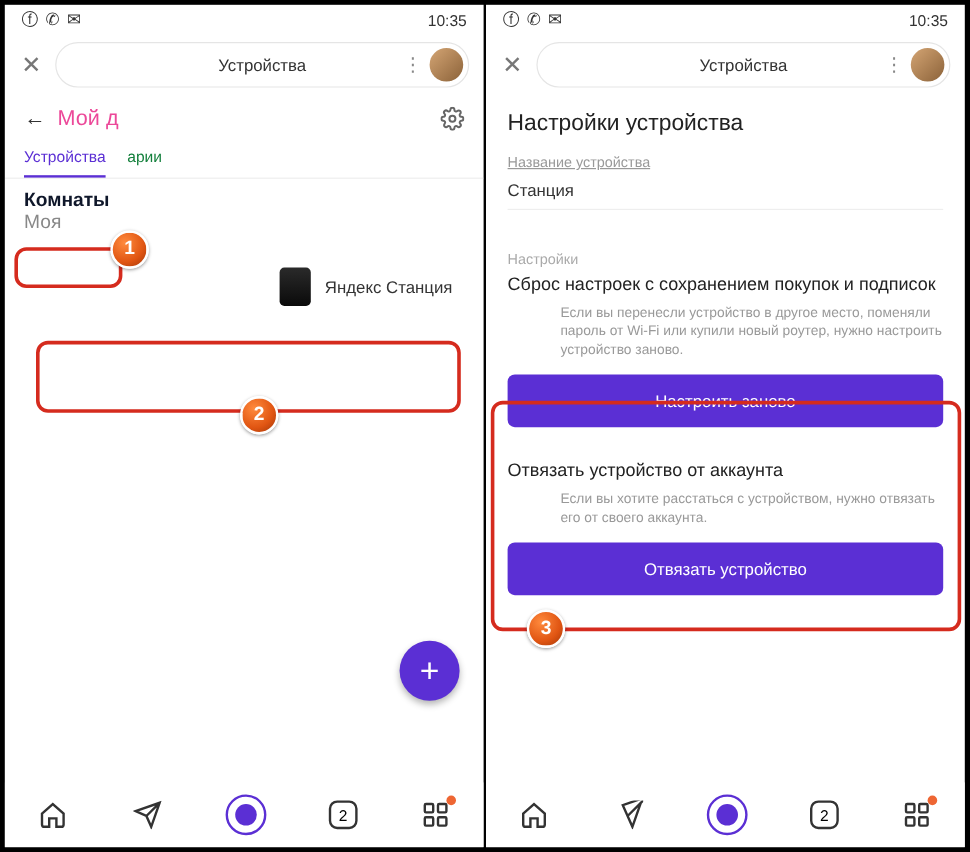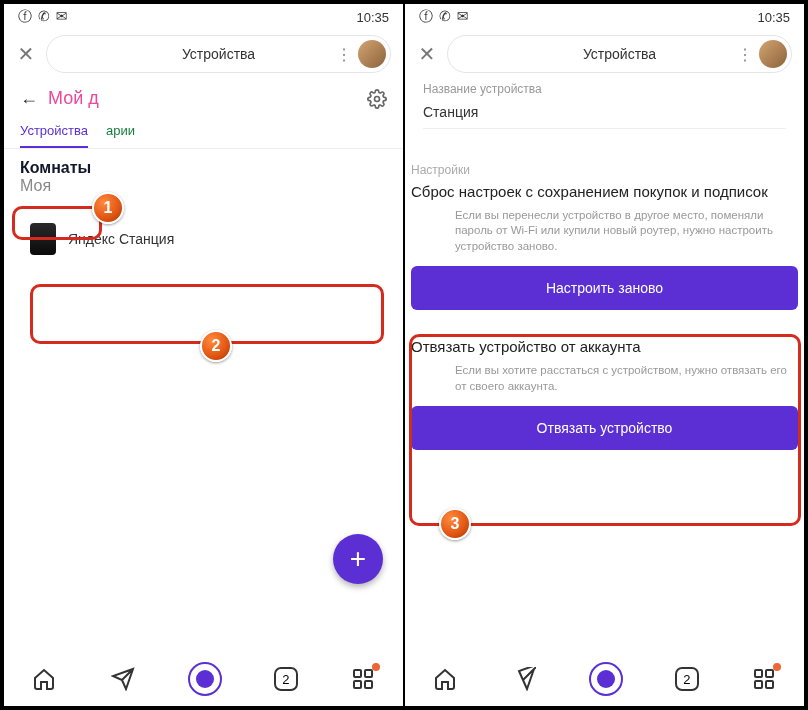--- a/index.html
+++ b/index.html
@@ -17,21 +17,21 @@
   .section-header { display: flex; align-items: center; padding: 10px 16px 6px; gap: 10px; }
   .back-arrow { font-size: 18px; color: #333; }
   .section-title { font-size: 18px; font-weight: 500; color: #ec4899; flex: 1; }
   .gear { width: 20px; height: 20px; position: relative; color: #666; }
   .gear svg { width: 100%; height: 100%; }
   .tabs { display: flex; padding: 0 16px; border-bottom: 1px solid #eee; font-size: 13px; gap: 18px; }
   .tab { padding: 8px 0; color: #15803d; }
   .tab.active { color: #5b2fd4; border-bottom: 2px solid #5b2fd4; font-weight: 500; }
   .rooms-label { padding: 10px 16px 0; font-size: 16px; font-weight: 600; color: #0f172a; }
   .rooms-sub { padding: 0 16px 8px; font-size: 16px; color: #888; }
-  .device-row { display: flex; align-items: center; padding: 14px 16px; gap: 12px; margin: 6px 10px; }
+  .device-row { display: flex; align-items: center; padding: 14px 16px; gap: 12px; margin: 6px 10px; justify-content: flex-end; }
   .device-icon { width: 26px; height: 32px; background: linear-gradient(#2a2a2a,#0a0a0a); border-radius: 4px; }
   .device-label { font-size: 14px; color: #333; }
   .highlight-box { position: absolute; border: 3px solid #d52b1e; border-radius: 10px; pointer-events: none; }
   .hl1 { left: 8px; top: 128px; width: 90px; height: 34px; }
   .hl2 { left: 26px; top: 206px; width: 354px; height: 60px; }
   .hl3 { left: 4px; top: 256px; width: 392px; height: 192px; }
   .marker { position: absolute; width: 32px; height: 32px; border-radius: 50%; background: radial-gradient(circle at 35% 30%, #ff8a3d, #e05512 60%, #a03608); border: 2px solid #fff; color: #fff; font-weight: 700; font-size: 16px; display: flex; align-items: center; justify-content: center; box-shadow: 0 1px 3px rgba(0,0,0,.4); }
   .m1 { left: 88px; top: 114px; }
   .m2 { left: 196px; top: 252px; }
   .m3 { left: 34px; top: 430px; }
@@ -41,24 +41,24 @@
   .nav-item svg { width: 24px; height: 24px; }
   .nav-alice { width: 34px; height: 34px; border-radius: 50%; border: 2px solid #5b2fd4; display: flex; align-items: center; justify-content: center; }
   .nav-alice .dot { width: 18px; height: 18px; border-radius: 50%; background: #5b2fd4; }
   .nav-count { width: 24px; height: 24px; border: 2px solid #333; border-radius: 7px; font-size: 13px; display: flex; align-items: center; justify-content: center; }
   .nav-apps { position: relative; }
   .nav-apps .rdot { position: absolute; top: -2px; right: -3px; width: 8px; height: 8px; background: #e63; border-radius: 50%; }
 
   
   .page-title { padding: 14px 18px 10px; font-size: 19px; font-weight: 500; color: #222; }
   .field-block { padding: 4px 18px 10px; }
-  .field-label { font-size: 12px; color: #999; margin-bottom: 4px; }
+  .field-label { font-size: 12px; color: #999; margin-bottom: 4px; text-decoration: underline; }
   .field-value { font-size: 14px; color: #333; padding: 4px 0 8px; border-bottom: 1px solid #eee; }
   .field-blur { height: 16px; background: #ddd; filter: blur(4px); border-radius: 3px; margin-top: 4px; width: 180px; }
-  .settings-section { padding: 10px 6px 12px; margin-top: 6px; }
+  .settings-section { padding: 10px 18px 12px; margin-top: 6px; }
   .small-label { font-size: 12px; color: #aaa; margin-bottom: 6px; }
   .setting-title { font-size: 15px; color: #222; margin-bottom: 6px; line-height: 1.25; }
   .setting-desc { font-size: 11.5px; color: #999; line-height: 1.35; margin-bottom: 12px; margin-left: 44px; }
   .big-btn { width: 100%; background: #5b2fd4; color: #fff; font-size: 14px; padding: 14px 0; border-radius: 6px; text-align: center; border: none; cursor: pointer; }
 </style>
 </head>
 <body>
 
 <div class="phone">
   <div class="status-bar">
@@ -146,20 +146,21 @@
   </div>
   <div class="header">
     <div class="close-x">✕</div>
     <div class="search-pill">
       <span>Устройства</span>
       <span class="dots">⋮</span>
       <div class="avatar"></div>
     </div>
   </div>
   <div class="content">
+    <div class="page-title">Настройки устройства</div>
     <div class="field-block">
       <div class="field-label">Название устройства</div>
       <div class="field-value">Станция</div>
     </div>
 
     <div class="settings-section" style="margin-top:14px;">
       <div class="small-label">Настройки</div>
       <div class="setting-title">Сброс настроек с сохранением покупок и подписок</div>
       <div class="setting-desc">Если вы перенесли устройство в другое место, поменяли пароль от Wi-Fi или купили новый роутер, нужно настроить устройство заново.</div>
       <button class="big-btn">Настроить заново</button>

